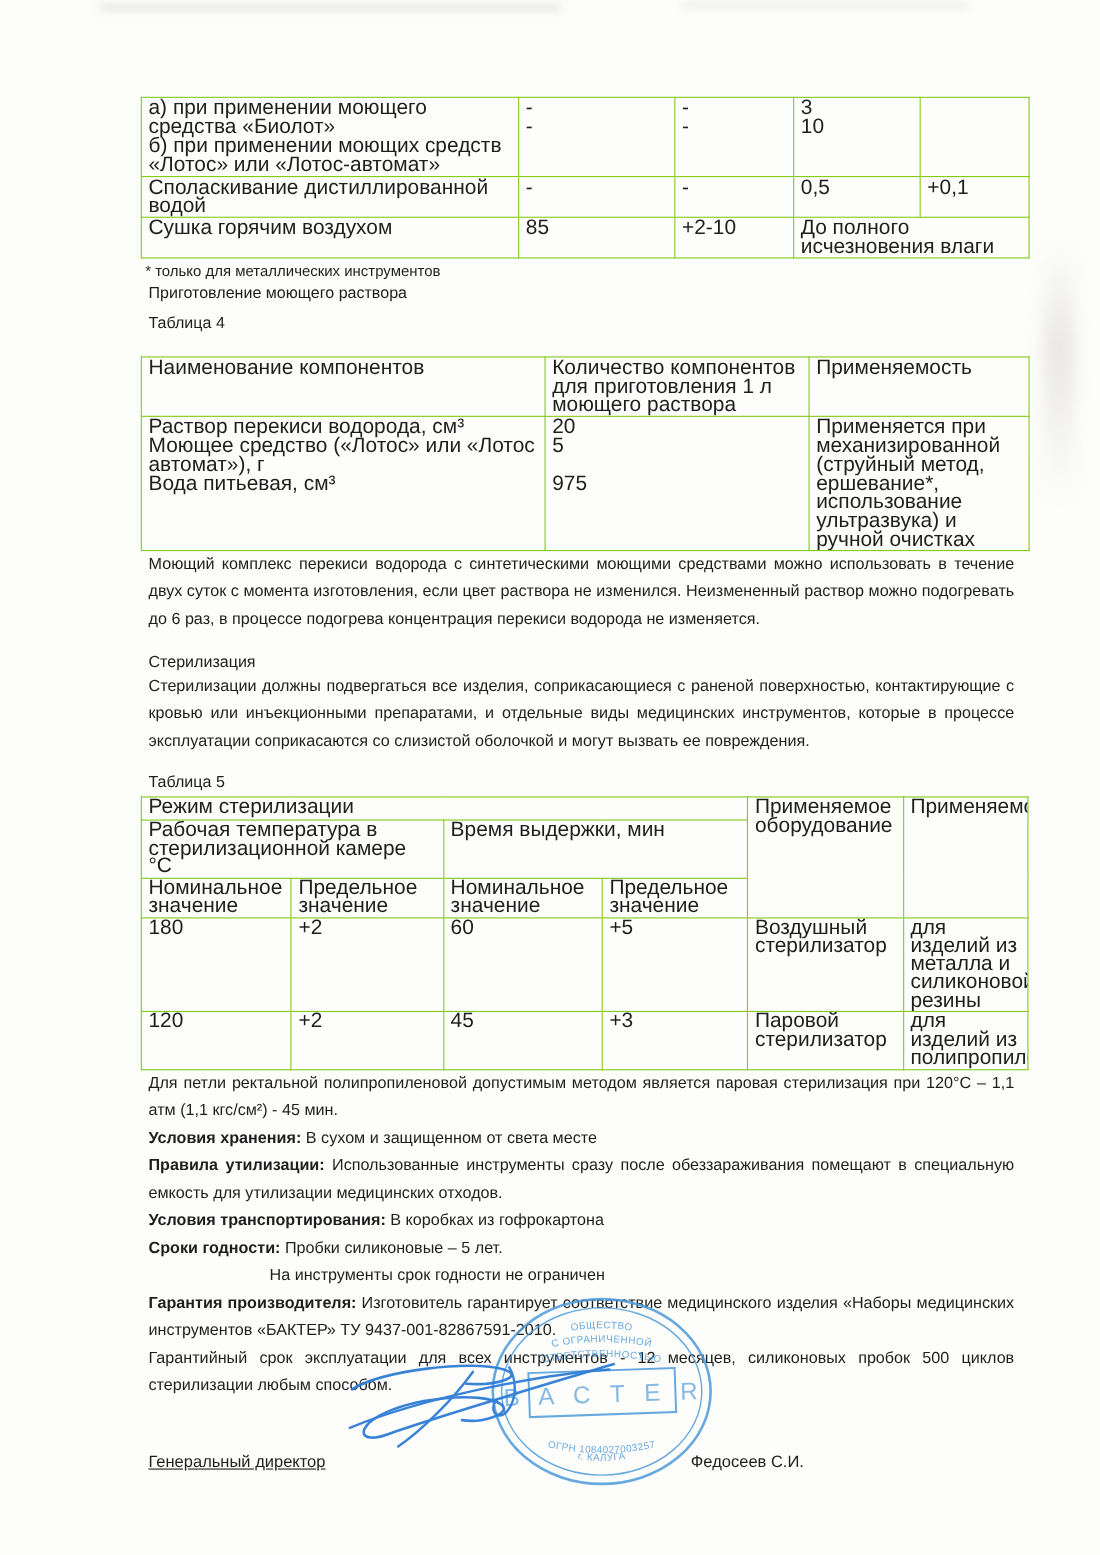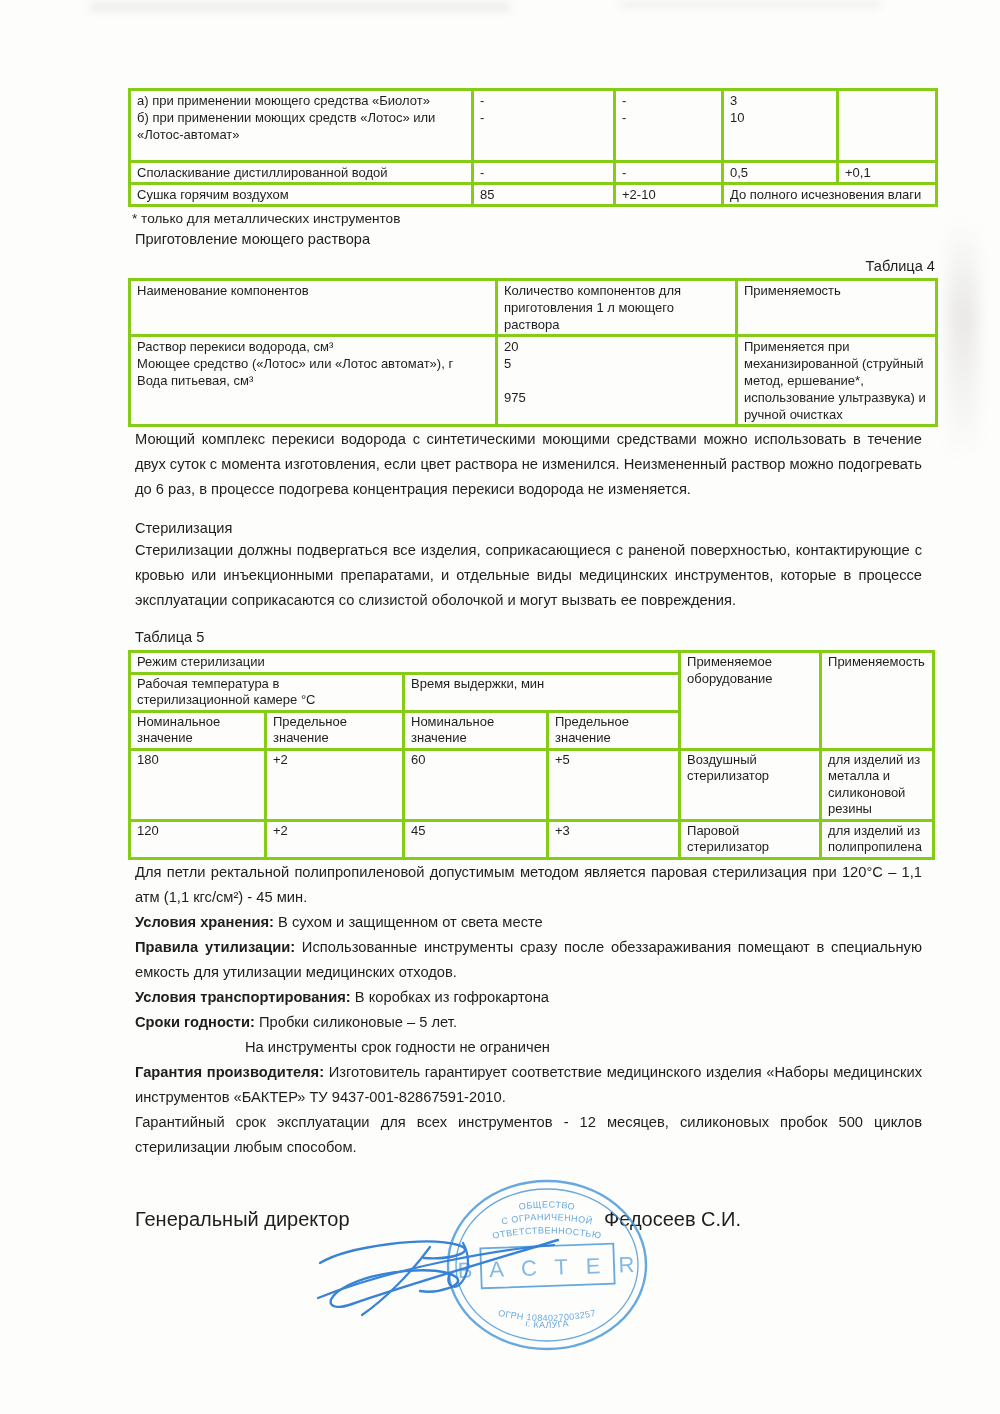--- a/index.html
+++ b/index.html
@@ -13,55 +13,55 @@
     font-family:"Liberation Sans","DejaVu Sans",sans-serif;
     color:#1e1e1e;
   }
   .content{
     position:absolute;left:128px;top:88px;width:807px;
   }
   
   table{border-collapse:collapse;table-layout:fixed;width:807px;}
   table{border:1.6px solid #2f2f2f;}
   td{
-    border:3px solid #84cc16;
+    border:1px solid #84cc16;
     vertical-align:top;
     padding:1px 7px 1px 6px;
-    font-size:13px;
+    font-size:19px;
     line-height:17px;
     white-space:pre-line;
     overflow:hidden;
   }
   .t5 td{line-height:16.5px;}
   
   .fn{font-size:13.6px;line-height:18px;margin:3px 0 0 0;padding-left:4px;}
   .h{font-size:14.6px;line-height:20px;margin:0;padding-left:7px;}
   .h-prep{margin-top:1px;}
-  .h-t4{margin-top:7px;margin-bottom:2px;text-align:right;}
+  .h-t4{margin-top:7px;margin-bottom:20px;}
   .h-ster{margin-top:16px;}
   .h-t5{margin-top:14px;margin-bottom:3px;}
   p.body{
     font-size:14.7px;line-height:25px;margin:0;
     padding:0 13px 0 7px;text-align:justify;
   }
   .mt-para1{margin-top:16px;}
   .mt-para2{margin-top:10px;}
   .mt-para3{margin-top:4px;}
   .lbl{font-weight:bold;}
   .mt-storage{margin-top:10px;}
   .mt-transport{margin-top:13px;}
   .mt-disposal{margin-top:11px;}
   .mt-shelf{margin-top:6px;}
   .indent2{display:block;padding-left:110px;}
   .mt-warranty{margin-top:22px;}
   .signoff{
     position:relative;margin-top:48px;height:25px;
-    font-size:20px;padding-left:7px;
-  }
-  .signoff .name{position:absolute;left:476px;top:0;}
+    font-size:15px;padding-left:7px;text-decoration:underline;
+  }
+  .signoff .name{position:absolute;left:500px;top:0;}
   
   .smudge-right{
     position:absolute;right:22px;top:220px;width:30px;height:240px;
     background:linear-gradient(180deg,rgba(150,145,138,0),rgba(150,145,138,.55) 40%,rgba(150,145,138,0));
     filter:blur(7px);opacity:.35;
   }
   .smudge-top{
     position:absolute;left:90px;top:4px;width:420px;height:6px;
     background:rgba(120,118,112,.35);filter:blur(4px);opacity:.5;
   }

